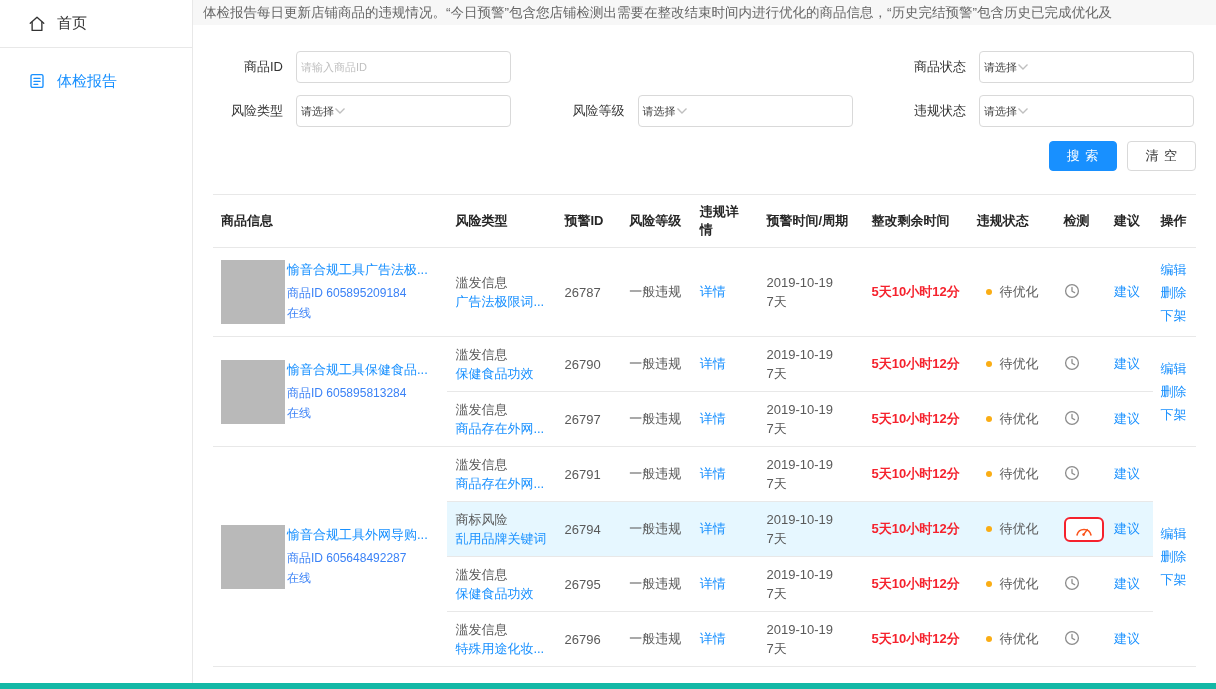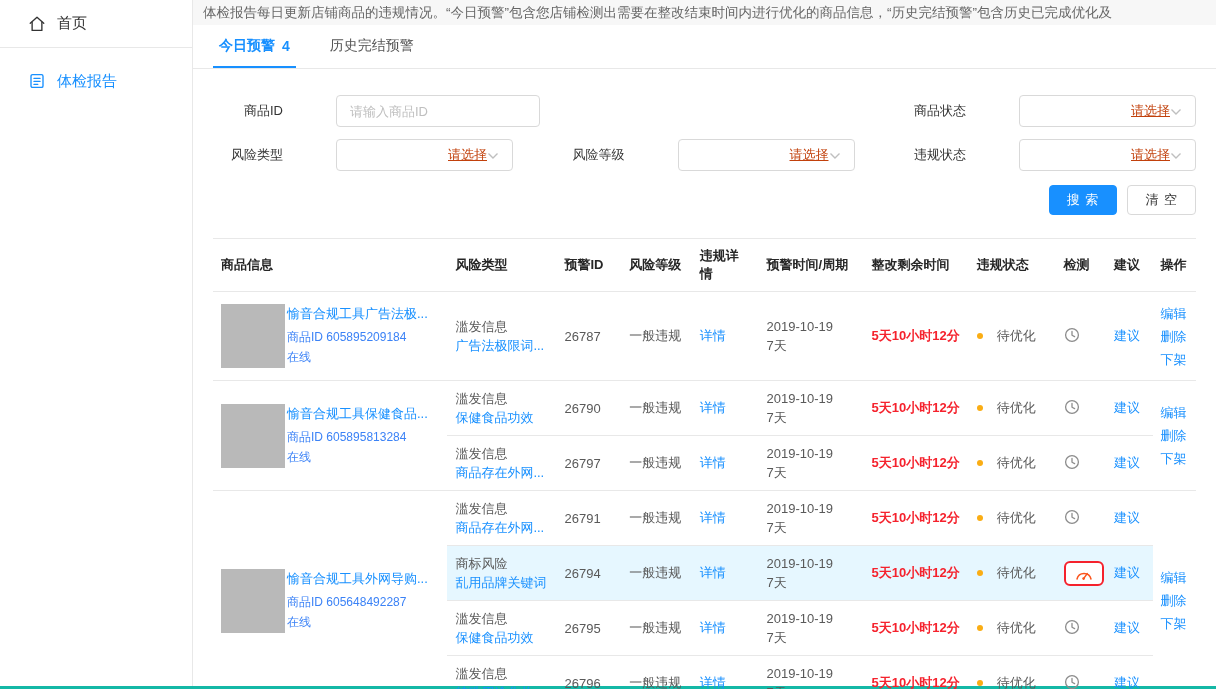--- a/index.html
+++ b/index.html
@@ -1,21 +1,21 @@
 <!DOCTYPE html>
 <html><head>
 <meta charset="utf-8">
 <style>
   * { margin:0; padding:0; box-sizing:border-box; }
   html,body { width:1216px; height:689px; }
   body {
     font-family:"Liberation Sans","DejaVu Sans",sans-serif;
     background:#fff; color:#595959; overflow:hidden; font-size:13px;
   }
-  .page { position:relative; width:1216px; height:689px; display:flex; border-bottom:3px solid #14b8a6; background:#fff; }
+  .page { position:relative; width:1216px; height:689px; display:flex; border-bottom:6px solid #14b8a6; background:#fff; }
 
   
   .sidebar { flex:0 0 193px; width:193px; border-right:1px solid #e8e8e8; background:#fff; }
   .side-item { display:flex; align-items:center; gap:11px; padding-left:28px; height:47px; font-size:15px; color:#333; cursor:pointer; }
   .side-item.small { height:38px; }
   .side-item.active { color:#1890ff; }
   .side-divider { height:1px; background:#e8e8e8; }
   .side-icon { width:18px; height:18px; display:inline-flex; flex:0 0 18px; }
   .sidebar .group { padding-top:14px; }
 
@@ -25,24 +25,24 @@
   .tabs { display:flex; gap:28px; border-bottom:1px solid #e8e8e8; padding:0 20px; height:44px; }
   .tab { display:flex; align-items:center; gap:7px; font-size:14px; color:#555; padding:0 6px; cursor:pointer; border-bottom:2px solid transparent; }
   .tab.active { color:#1890ff; border-bottom-color:#1890ff; font-weight:700; }
   .content { padding:0 20px; }
 
   
   .filters { margin-top:26px; display:flex; flex-direction:column; gap:12px; }
   .filter-row { display:flex; justify-content:space-between; }
   .filter-item { display:flex; align-items:center; width:300px; }
   .filter-item label { flex:0 0 70px; width:70px; text-align:right; margin-right:13px; font-size:13px; color:#333; }
-  .f-input, .f-select { width:215px; height:32px; border:1px solid #d9d9d9; border-radius:4px; font-size:13px; padding:0 13px; background:#fff;margin-left:40px; }
+  .f-input, .f-select { width:215px; height:32px; border:1px solid #d9d9d9; border-radius:4px; font-size:11px; padding:0 4px; background:#fff; }
   .f-input { color:#333; outline:none; }
   .f-input::placeholder { color:#bfbfbf; }
-  .f-select { display:flex; align-items:center; justify-content:flex-end; color:#c2410c; cursor:pointer;text-decoration:underline; }
+  .f-select { display:flex; align-items:center; justify-content:flex-start; color:#404040; cursor:pointer; }
   .filter-actions { display:flex; justify-content:flex-end; gap:10px; margin:14px 0 23px; }
   .btn { height:30px; padding:0 17px; border-radius:4px; font-size:13px; cursor:pointer; border:1px solid transparent; letter-spacing:1px; }
   .btn-primary { background:#1890ff; color:#fff; border-color:#1890ff; }
   .btn-default { background:#fff; color:#333; border-color:#d9d9d9; }
 
   
   table { width:100%; border-collapse:collapse; table-layout:fixed; }
   thead th { text-align:left; font-size:13px; font-weight:700; color:#262626; border-top:1px solid #e8e8e8; border-bottom:1px solid #e8e8e8; padding:8px; height:32px; }
   tbody td { border-bottom:1px solid #e8e8e8; font-size:13px; color:#595959; padding:8px; vertical-align:middle; overflow:hidden; }
   tr.hl > td { background:#e6f7ff; }
@@ -50,21 +50,21 @@
   .product { display:flex; gap:2px; align-items:center; }
   .thumb { width:64px; height:64px; background:#b9b9b9; flex:0 0 64px; }
   .pinfo { min-width:0; }
   .pname { color:#1890ff; display:block; margin-bottom:4px; cursor:pointer; text-decoration:none; white-space:nowrap; }
   .pid, .pstatus { font-size:12px; color:#3b82f6; line-height:20px; white-space:nowrap; }
   .rtype { line-height:19px; white-space:nowrap; }
   .rsub { color:#1890ff; line-height:19px; display:block; cursor:pointer; text-decoration:none; white-space:nowrap; }
   a.link { color:#1890ff; cursor:pointer; text-decoration:none; }
   .date, .cycle { line-height:19px; }
   td.remaining { color:#f5222d; font-weight:700; }
-  .status { display:flex; align-items:center; gap:14px; }
+  .status { display:flex; align-items:center; gap:8px;justify-content:center; }
   .dot { width:6px; height:6px; border-radius:50%; background:#faad14; display:inline-block; flex:0 0 6px; }
   .detect { display:inline-flex; cursor:pointer; }
   .detect-box { display:inline-flex; align-items:center; border:2px solid #f5222d; border-radius:6px; padding:3px 8px; cursor:pointer; background:#fff; }
   .op-link { display:block; color:#1890ff; line-height:23px; cursor:pointer; text-decoration:none; }
 
   
   .tooltip { position:absolute; left:935px; top:455px; width:262px; background:rgba(0,0,0,0.82); color:#fff; border-radius:4px; padding:8px 10px; font-size:13px; line-height:1.6; z-index:10; }
   .tt-hl { color:#faad14; font-weight:700; }
 </style>
 </head>
@@ -92,29 +92,20 @@
             </svg>
         </span>
         <span>体检报告</span>
       </div>
     </div>
   </aside>
 
   <main class="main">
     <div class="desc">体检报告每日更新店铺商品的违规情况。“今日预警”包含您店铺检测出需要在整改结束时间内进行优化的商品信息，“历史完结预警”包含历史已完成优化及</div>
 
-    <div class="tabs">
-      <div class="tab active">
-        <span>今日预警</span>
-        <span>4</span>
-      </div>
-      <div class="tab">
-        <span>历史完结预警</span>
-      </div>
-    </div>
 
     <div class="content">
       <div class="filters">
         <div class="filter-row">
           <div class="filter-item">
             <label>商品ID</label>
             <input class="f-input" placeholder="请输入商品ID" style="">
           </div>
           <div class="filter-item">
             <label>商品状态</label>

